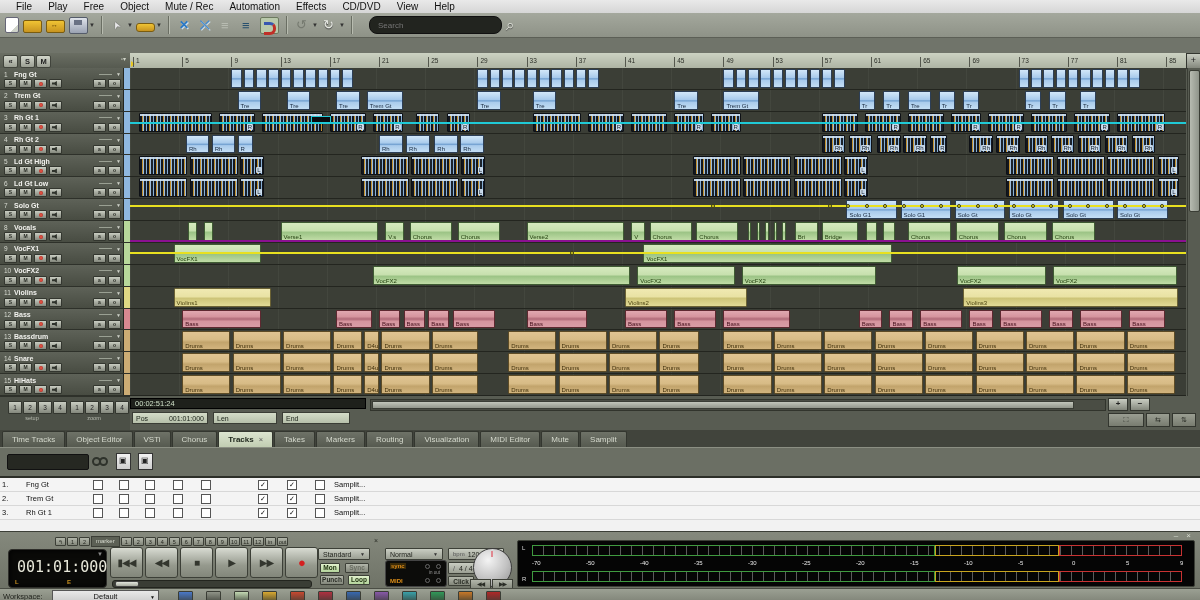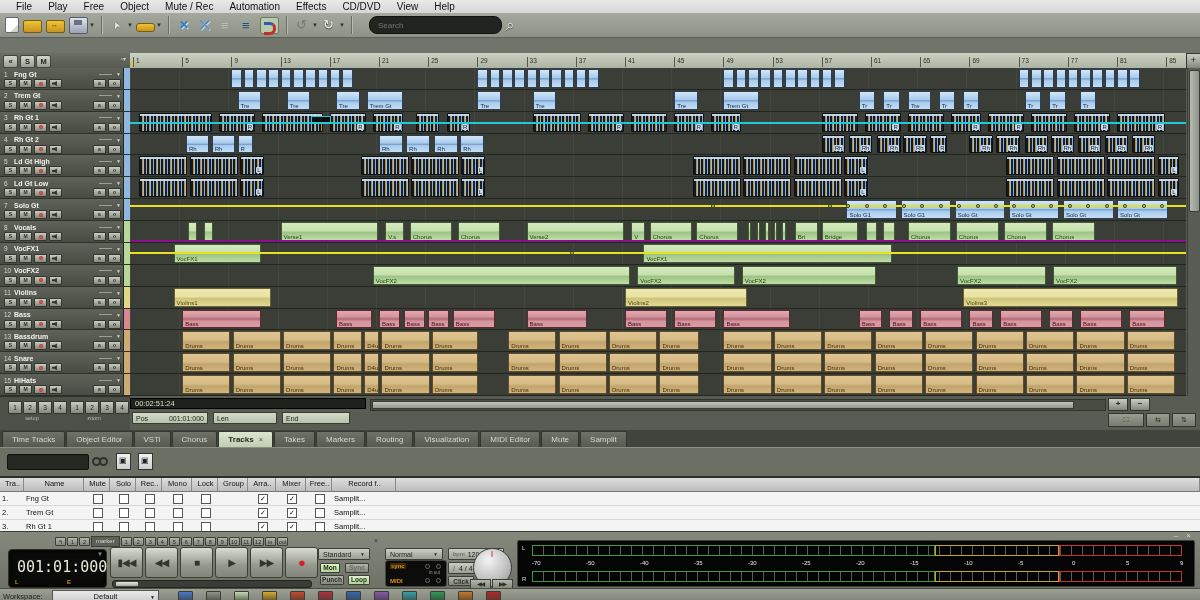--- a/index.html
+++ b/index.html
@@ -1271,35 +1271,20 @@
     </div>
 
   <div id="finder" class="abs">
     <input style="">
     <span id="binoc" class="abs"></span>
     <span class="f-ic" style="left:116px;"></span>
     <span class="f-ic" style="left:138px;"></span>
   </div>
 
   <div id="tblwrap" class="abs">
-    <div id="thead">
-        <div class="th" style="width: 24px;">Tra..</div>
-        <div class="th" style="width: 60px;">Name</div>
-        <div class="th" style="width: 26px;">Mute</div>
-        <div class="th" style="width: 26px;">Solo</div>
-        <div class="th" style="width: 26px;">Rec..</div>
-        <div class="th" style="width: 30px;">Mono</div>
-        <div class="th" style="width: 26px;">Lock</div>
-        <div class="th" style="width: 30px;">Group</div>
-        <div class="th" style="width: 28px;">Arra..</div>
-        <div class="th" style="width: 30px;">Mixer</div>
-        <div class="th" style="width: 26px;">Free..</div>
-        <div class="th" style="width: 64px;">Record f..</div>
-        <div class="th" style="flex: 1 1 0%;"></div>
-      </div>
     <div id="tbody">
         <div class="trow">
           <div class="td" style="width: 24px;">1.</div>
           <div class="td" style="width: 60px;">Fng Gt</div>
           <div class="td" style="width: 26px;">
             <div class="cb"></div>
           </div>
           <div class="td" style="width: 26px;">
             <div class="cb"></div>
           </div>

